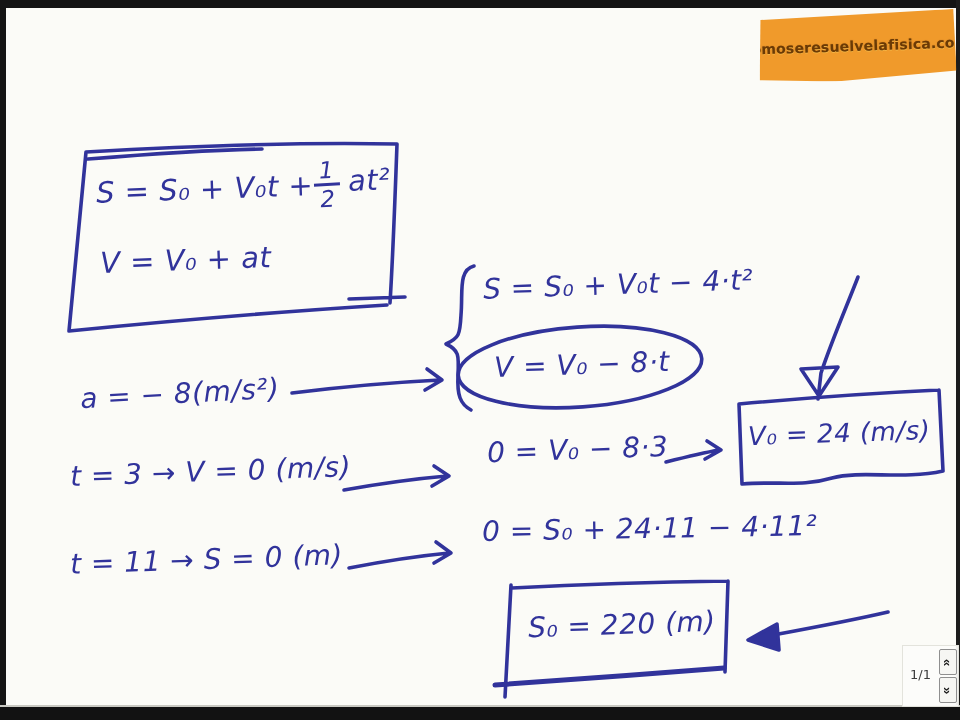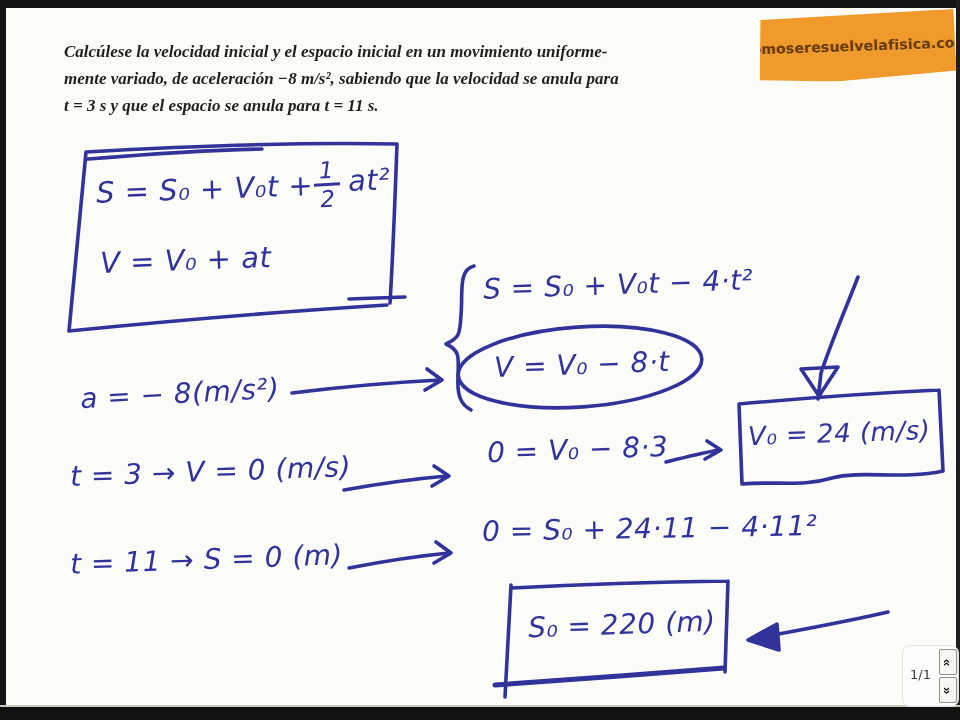--- a/index.html
+++ b/index.html
@@ -63,21 +63,21 @@
   svg.strokes path, svg.strokes ellipse{
     fill:none;stroke:var(--ink);stroke-width:3.6;
     stroke-linecap:round;stroke-linejoin:round;
   }
   svg.strokes .thick{stroke-width:5;}
   svg.strokes .filled{fill:var(--ink);}
 
   
   .pager-panel{
     position:absolute;left:902px;top:645px;width:57px;height:62px;
-    background:rgba(252,252,250,.95);border:1px solid #e3e3dc;border-radius:8px;
+    background:rgba(252,252,250,.95);border:1px solid #e3e3dc;border-radius:0;
     box-sizing:border-box;
   }
   .pager-label{position:absolute;left:7px;top:21px;font-size:13px;color:#3c3c3c;font-family:"DejaVu Sans",sans-serif;}
   .pager-btn{
     position:absolute;left:36px;width:18px;height:26px;box-sizing:border-box;
     border:1px solid #8f8f8f;background:#f6f6f3;border-radius:2px;
     display:flex;align-items:center;justify-content:center;padding:0;cursor:pointer;
   }
   .pager-btn.up{top:3px;} .pager-btn.down{top:31px;}
   .pager-glyph{font-size:13px;font-weight:bold;color:#1a1a1a;transform:rotate(90deg);line-height:1;}
@@ -90,25 +90,20 @@
   <div class="bar-top"></div>
   <div class="edge-left"></div>
   <div class="edge-right"></div>
   <div class="bar-bottom-line"></div>
   <div class="bar-bottom"></div>
 
   <div class="logo">
     <span class="logo-text">Comoseresuelvelafisica.com</span>
   </div>
 
-  <div class="problem">
-    <div class="problem-line">Calcúlese la velocidad inicial y el espacio inicial en un movimiento uniforme-</div>
-    <div class="problem-line">mente variado, de aceleración −8 m/s², sabiendo que la velocidad se anula para</div>
-    <div class="problem-line">t = 3 s y que el espacio se anula para t = 11 s.</div>
-  </div>
 
   <svg class="strokes" width="960" height="720" viewBox="0 0 960 720">
 
     <path d="M86,152 C190,146 300,142 397,144
          M88,159 C150,154 210,150 262,149
          M86,152 C80,215 74,275 69,331
          M69,331 C170,321 290,311 387,305
          M397,144 C395,200 393,255 390,303
          M349,299 L405,297"></path>
 

